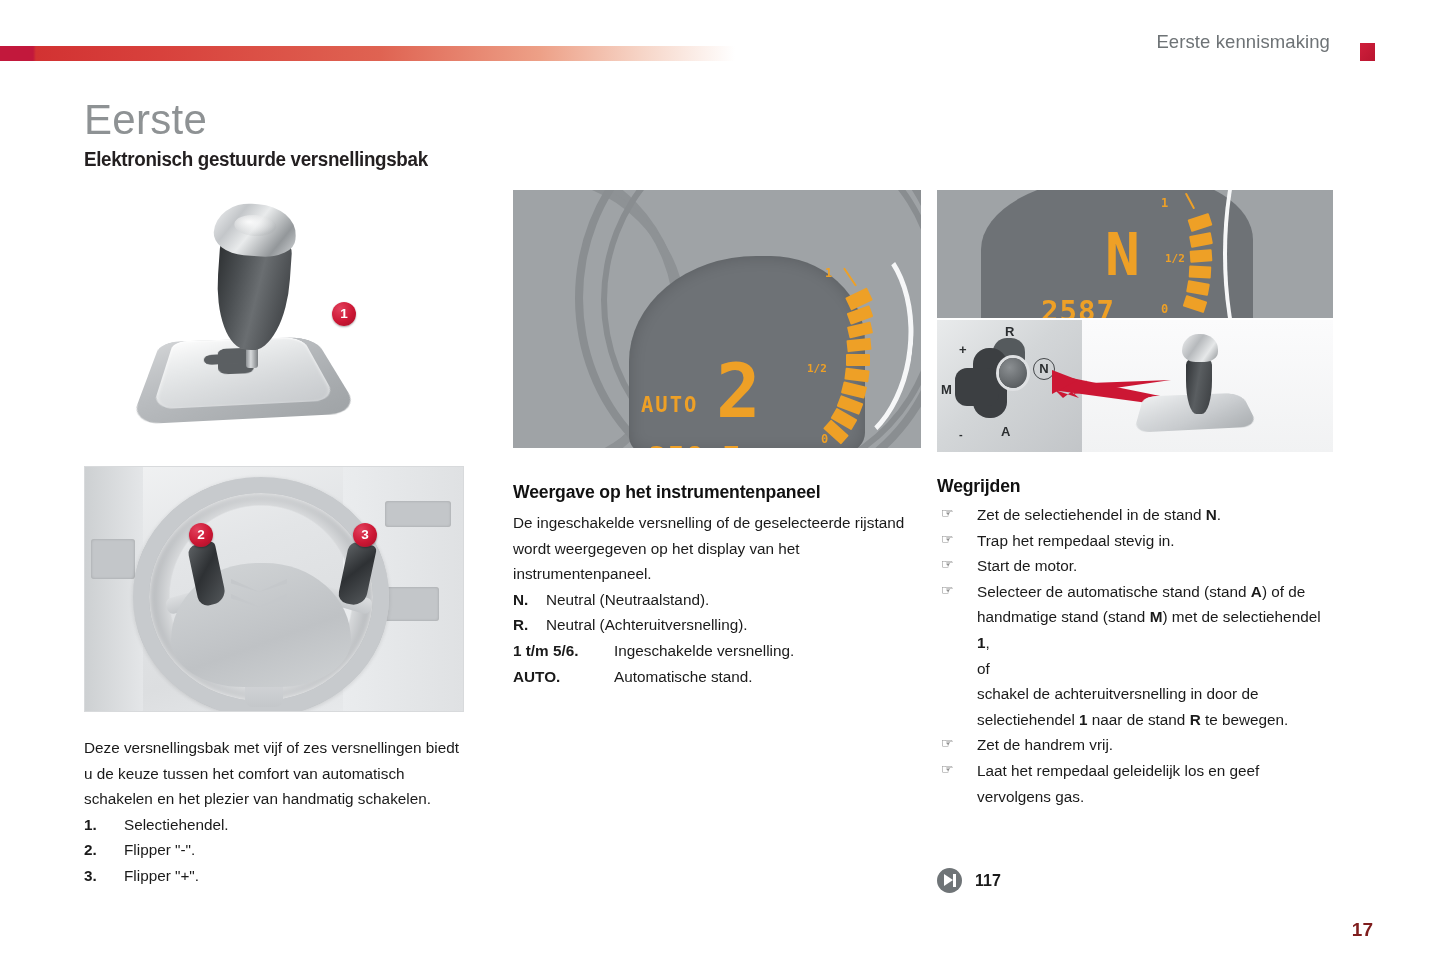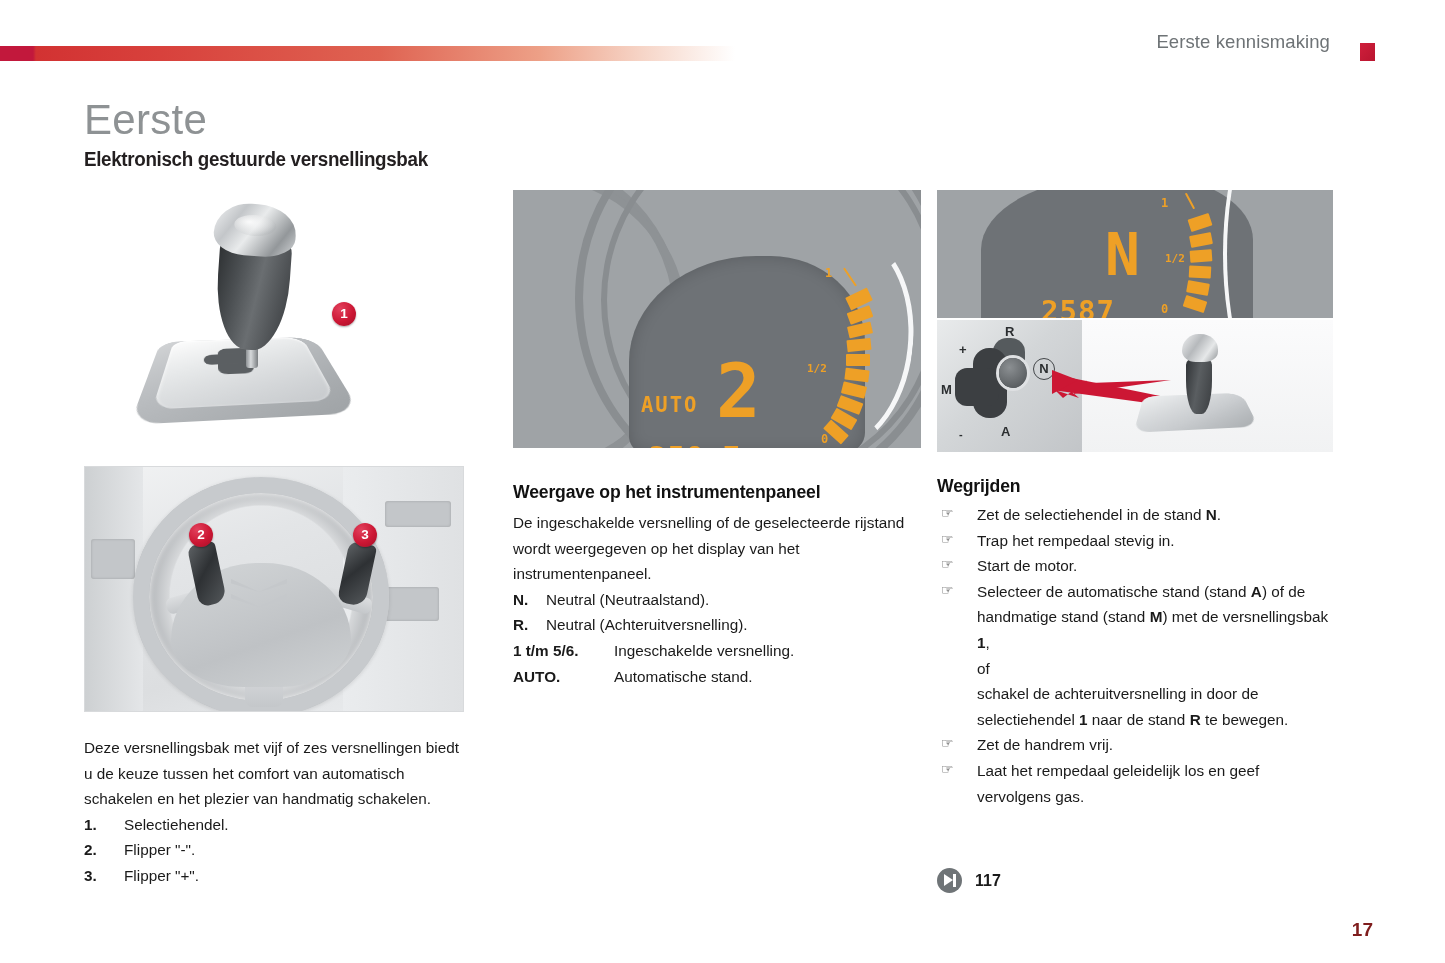--- a/index.html
+++ b/index.html
@@ -520,21 +520,21 @@
     <li>
       <span class="hnd">☞</span>
       <span>Trap het rempedaal stevig in.</span>
     </li>
     <li>
       <span class="hnd">☞</span>
       <span>Start de motor.</span>
     </li>
     <li>
       <span class="hnd">☞</span>
-      <span><span>Selecteer de automatische stand (stand </span><b>A</b><span>) of de handmatige stand (stand </span><b>M</b><span>) met de versnellingsbak </span><b>1</b><span>,</span></span>
+      <span><span>Selecteer de automatische stand (stand </span><b>A</b><span>) of de handmatige stand (stand </span><b>M</b><span>) met de selectiehendel </span><b>1</b><span>,</span></span>
       <div><span>of</span></div>
       <div><span>schakel de achteruitversnelling in door de selectiehendel </span><b>1</b><span> naar de stand </span><b>R</b><span> te bewegen.</span></div>
     </li>
     <li>
       <span class="hnd">☞</span>
       <span>Zet de handrem vrij.</span>
     </li>
     <li>
       <span class="hnd">☞</span>
       <span>Laat het rempedaal geleidelijk los en geef vervolgens gas.</span>

